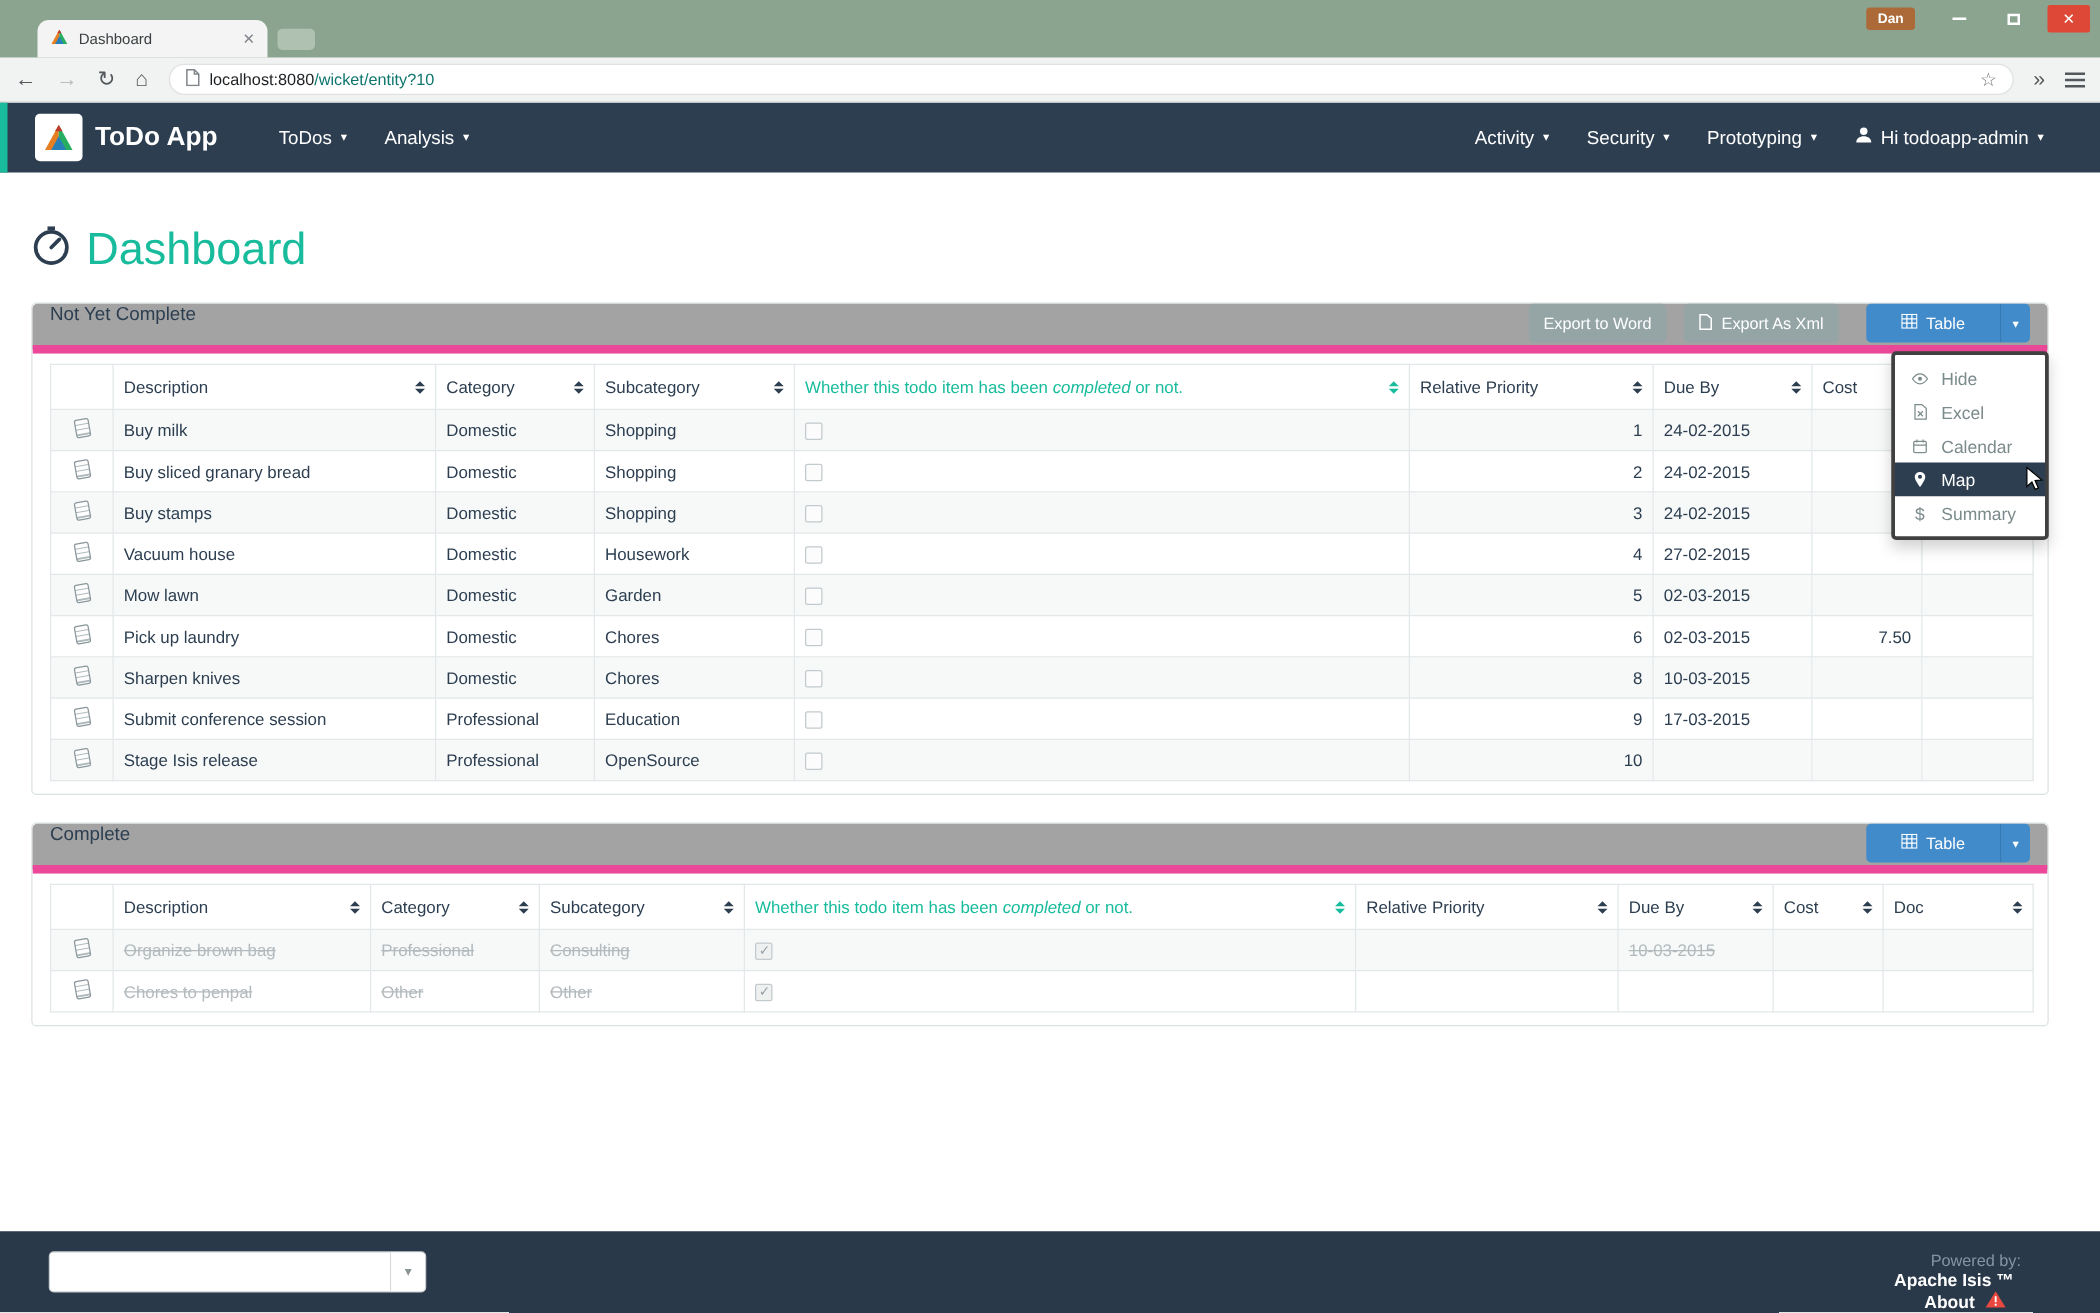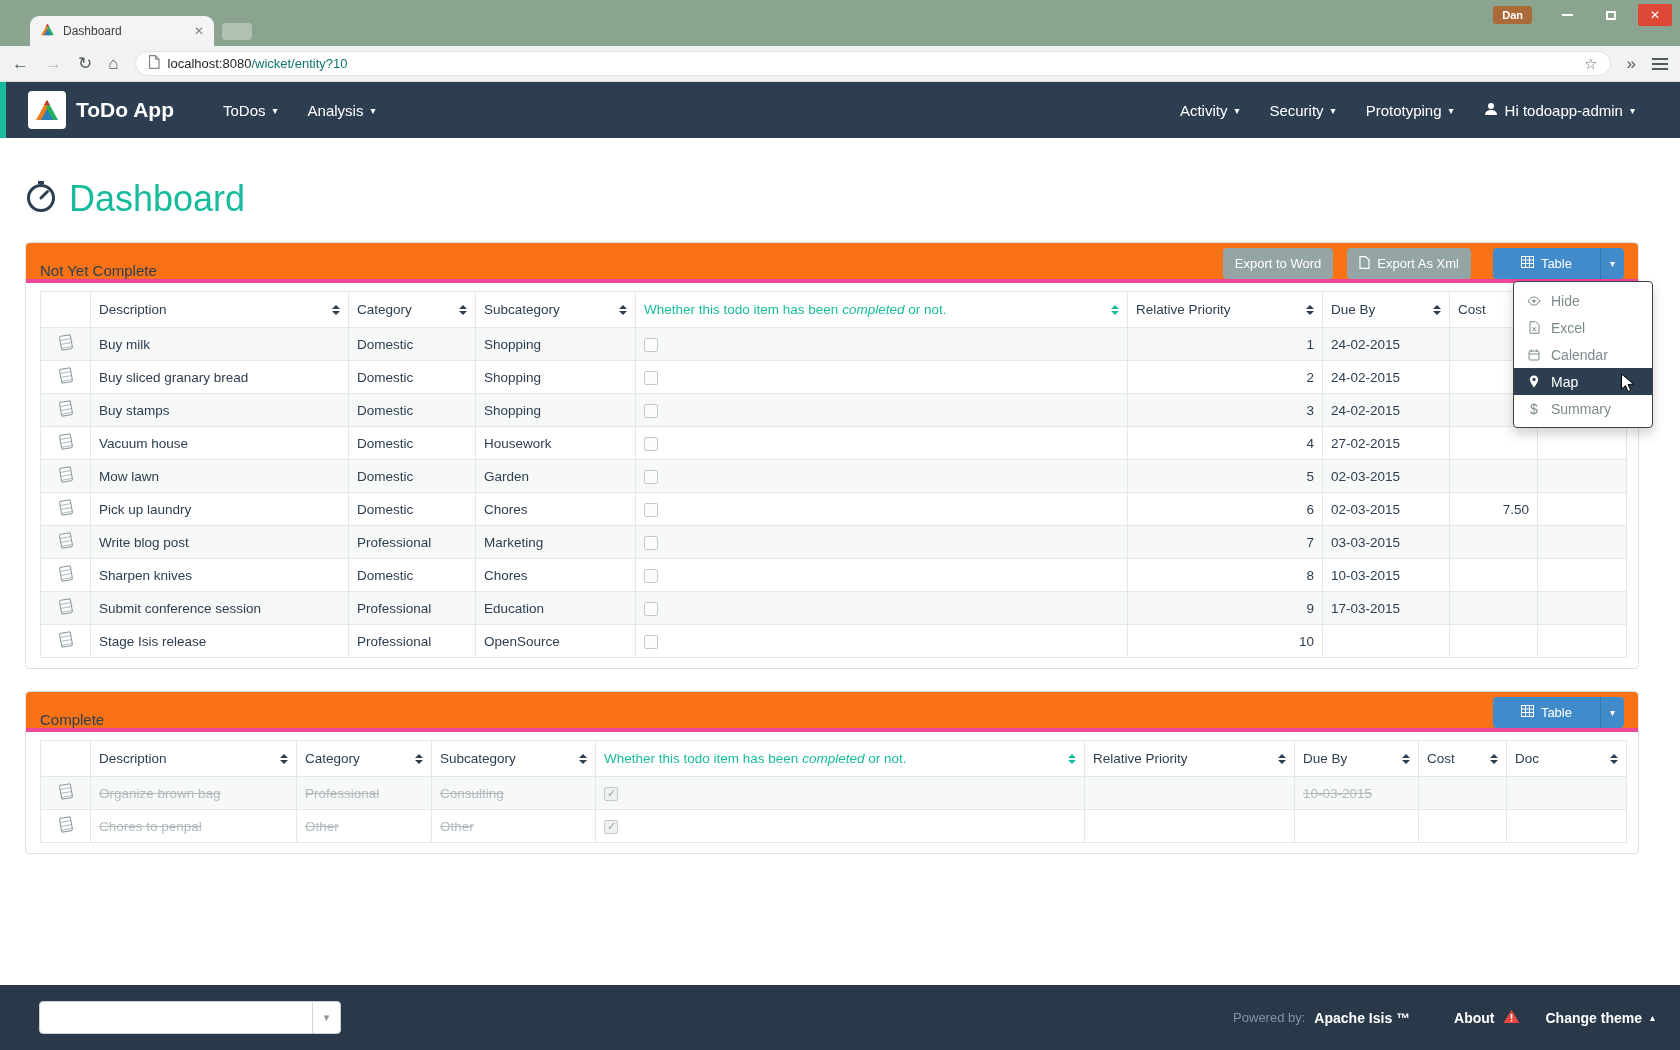--- a/index.html
+++ b/index.html
@@ -43,21 +43,21 @@
   .nav-menu { display:flex; align-items:center; }
   .menus-left { margin-left:34px; }
   .menus-right { margin-left:auto; margin-right:30px; }
   .menu-item { color:#fff; font-size:15px; padding:10px 15px; display:flex; align-items:center; gap:7px; cursor:pointer; }
   .caret-down { font-size:10px; color:#fff; }
 
   .page-title { display:flex; align-items:center; gap:12px; margin:40px 0 22px 25px; }
   .page-title h1 { color:#18BC9C; font-size:36px; font-weight:400; }
 
   .panel { margin:0 0 22px 25px; width:1614px; border:1px solid #DBE2E4; border-radius:4px; background:#fff; }
-  .panel-hd { height:40px; background:#f97316; border-bottom:4px solid #ec4899; display:flex; align-items:flex-end; padding:0 14px; border-radius:4px 4px 0 0; }
+  .panel-hd { height:40px; background:#a3a3a3; border-bottom:7px solid #ec4899; display:flex; align-items:flex-start; padding:0 14px; border-radius:4px 4px 0 0; }
   .panel-title { font-size:15px; color:#2C3E50; }
   .hd-buttons { margin-left:auto; display:flex; gap:14px; align-items:center; }
   .btn-gray { height:31px; background:#95A5A6; color:#fff; border:none; border-radius:4px; font-size:13px; padding:0 12px; display:flex; align-items:center; gap:7px; cursor:pointer; }
   .split { display:flex; margin-left:8px; }
   .btn-blue { height:31px; background:#428BCA; color:#fff; border:none; font-size:13px; padding:0 28px; display:flex; align-items:center; gap:7px; cursor:pointer; }
   .btn-blue.main { border-radius:4px 0 0 4px; }
   .btn-blue.caret-part { border-radius:0 4px 4px 0; border-left:1px solid #3579B5; padding:0 9px; }
 
   .panel-body { padding:8px 14px 10px; }
   table { width:100%; border-collapse:collapse; table-layout:fixed; }
@@ -73,32 +73,32 @@
   .sort::after  { content:""; border-left:4px solid transparent; border-right:4px solid transparent; border-top:4px solid currentColor; }
   .c-ic { text-align:center; }
   .todo-icon { display:inline-block; width:12px; height:15px; border:1px solid #8A979B; border-radius:2px;
                background:repeating-linear-gradient(to bottom,#FDFDFD 0 3px,#AEB9BC 3px 4px); transform:rotate(-10deg); }
   .checkbox { display:inline-block; width:14px; height:14px; border:1px solid #C2CACD; background:#FCFCFC; border-radius:2px; position:relative; vertical-align:middle; }
   .checkbox.checked { background:#EFF1F1; }
   .checkbox.checked::after { content:"\2713"; position:absolute; left:2px; top:-1px; font-size:11px; color:#99A2A6; }
   tr.done td { color:#B3BABD; text-decoration:line-through; }
 
   
-  .dropdown { position:absolute; left:1513px; top:199px; width:140px; background:#fff; border:1px solid #404040; border-radius:4px;
+  .dropdown { position:absolute; left:1513px; top:199px; width:126px; background:#fff; border:3px solid #404040; border-radius:4px;
               box-shadow:0 6px 12px rgba(0,0,0,.18); padding:5px 0; z-index:50; }
   .dd-item { height:27px; display:flex; align-items:center; gap:9px; padding:0 12px; font-size:14px; color:#7B8A8B; cursor:pointer; }
   .dd-item.active { background:#2C3E50; color:#fff; }
   .dd-ic { width:16px; display:flex; justify-content:center; align-items:center; }
   .cursor { position:absolute; left:1620px; top:291px; z-index:60; }
 
   
   .footer { position:absolute; left:0; bottom:0; width:1680px; height:65px; background:#293949; display:flex; align-items:flex-start; padding:16px 25px 0 39px; }
   .combo { width:302px; height:33px; background:#fff; border:1px solid #C8CED1; border-radius:4px; position:relative; }
   .combo-btn { position:absolute; right:0; top:0; width:28px; height:31px; border-left:1px solid #D4D9DB; display:flex; align-items:center; justify-content:center; color:#8A9296; font-size:11px; background:#fff; border-radius:0 4px 4px 0; }
-  .footer-right { margin-left:auto; display:flex; align-items:center; height:33px; font-size:14px; }
+  .footer-right { margin-left:auto; display:flex; align-items:center; height:33px; font-size:14px;flex-direction:column; }
   .powered { color:#8494A3; font-size:13px; margin-right:9px; }
   .apache { color:#fff; font-weight:bold; margin-right:44px; }
   .about-wrap { color:#fff; font-weight:bold; display:flex; align-items:center; gap:8px; margin-right:26px; cursor:pointer; }
   .theme-wrap { color:#fff; font-weight:bold; display:flex; align-items:center; gap:8px; cursor:pointer; }
   .caret-up { font-size:10px; color:#fff; }
 </style>
 </head>
 <body>
 
 <div class="window">
@@ -364,31 +364,20 @@
                 <td>Domestic</td>
                 <td>Chores</td>
                 <td><span class="checkbox"></span></td>
                 <td class="num">6</td>
                 <td>02-03-2015</td>
                 <td class="num">7.50</td>
                 <td></td>
               </tr>
             <tr>
                 <td class="c-ic"><span class="todo-icon"></span></td>
-                <td>Write blog post</td>
-                <td>Professional</td>
-                <td>Marketing</td>
-                <td><span class="checkbox"></span></td>
-                <td class="num">7</td>
-                <td>03-03-2015</td>
-                <td class="num"></td>
-                <td></td>
-              </tr>
-            <tr>
-                <td class="c-ic"><span class="todo-icon"></span></td>
                 <td>Sharpen knives</td>
                 <td>Domestic</td>
                 <td>Chores</td>
                 <td><span class="checkbox"></span></td>
                 <td class="num">8</td>
                 <td>10-03-2015</td>
                 <td class="num"></td>
                 <td></td>
               </tr>
             <tr>

